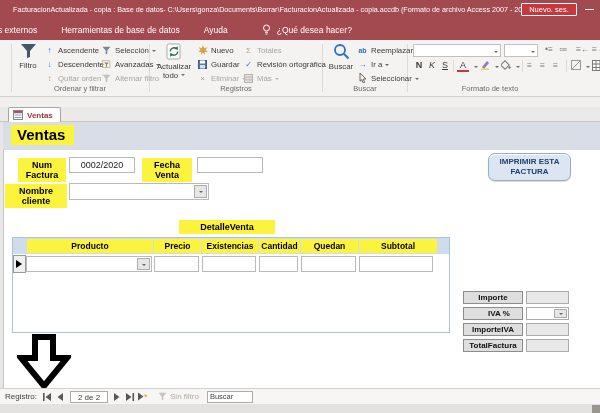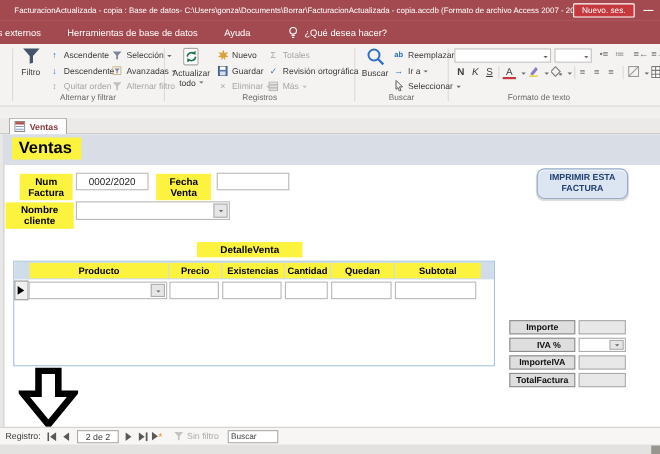--- a/index.html
+++ b/index.html
@@ -186,21 +186,21 @@
         <span class="caret"></span>
     </div>
     <div class="sbtn dis" style="left:101px; top:32px;">
       <span class="mic">
         <svg width="9" height="9" viewBox="0 0 17 16">
             <polygon points="1,1 16,1 10,8 10,14 7,15 7,8" fill="#C2BFBC"></polygon>
           </svg>
       </span>
       <span>Alternar filtro</span>
     </div>
-    <div class="grplabel" style="left:12px; width:136px;">Alternar y filtrar</div>
+    <div class="grplabel" style="left:12px; width:136px;">Ordenar y filtrar</div>
 
     <div class="bigbtn" style="left:153px; width:42px;">
       <svg class="bicon" width="16" height="17" viewBox="0 0 16 17">
         <rect x="1" y="1" width="13" height="15" rx="1.5" fill="#fff" stroke="#ACA9A6"></rect>
         <path d="M4.2 8.5a3.8 3.8 0 0 1 6.4-2.6" fill="none" stroke="#217346" stroke-width="1.4"></path>
         <path d="M11.8 8.5a3.8 3.8 0 0 1-6.4 2.6" fill="none" stroke="#217346" stroke-width="1.4"></path>
         <polygon points="11.8,3.2 11.8,7 8.4,5.4" fill="#217346"></polygon>
         <polygon points="4.2,13.8 4.2,10 7.6,11.6" fill="#217346"></polygon>
       </svg>
       <span>Actualizar</span><br>

